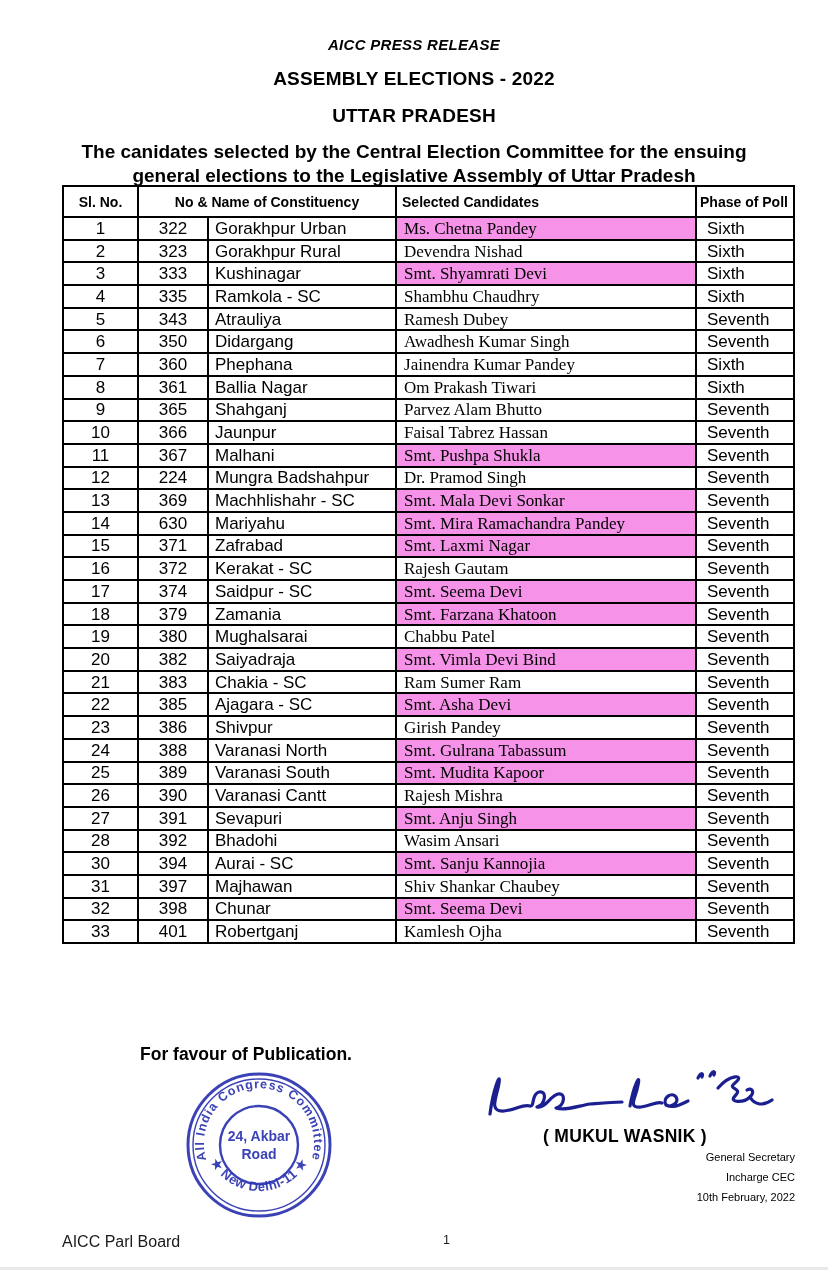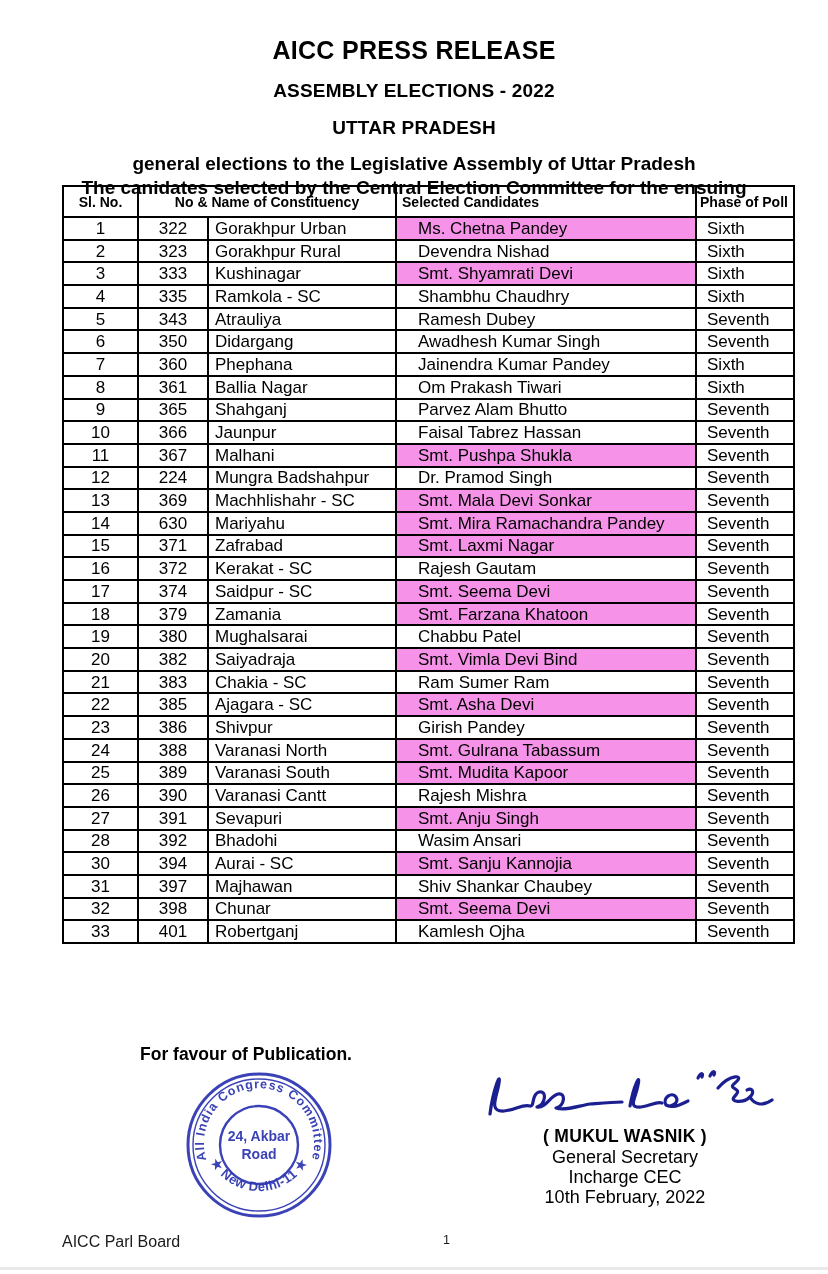--- a/index.html
+++ b/index.html
@@ -4,70 +4,70 @@
 <style>
   * { margin:0; padding:0; box-sizing:border-box; }
   html,body { background:#ffffff; }
   .page {
     position:relative; width:828px; height:1274px; background:#ffffff;
     font-family:"Liberation Sans", sans-serif; color:#000; overflow:hidden;
     margin:0 auto;
   }
   
   .doc-header { position:absolute; top:36px; left:0; width:828px; text-align:center; }
-  .title-italic { font-size:25px; font-weight:bold; letter-spacing:.3px; }
+  .title-italic { font-size:15px; font-weight:bold; font-style:italic; letter-spacing:.3px; }
   .title-line { font-size:19px; font-weight:bold; margin-top:15px; letter-spacing:.2px; }
   .subtitle { margin-top:13px; font-weight:bold; font-size:19px; line-height:24px; }
   
   table.candidates {
     position:absolute; left:62px; top:185px; width:731px;
     border-collapse:collapse; table-layout:fixed; border:2px solid #000;
   }
   table.candidates th, table.candidates td {
     border:2px solid #000; overflow:hidden; white-space:nowrap;
   }
   table.candidates thead th { height:31px; font-size:14px; font-weight:bold; }
   th.h-sl { text-align:center; }
   th.h-const { text-align:center; }
   th.h-cand { text-align:left; padding-left:5px; }
   th.h-phase { text-align:left; padding-left:3px; }
   table.candidates tbody td { height:22.7px; font-size:17px; line-height:1; }
   td.c-sl { text-align:center; font-size:14px; }
   td.c-no { text-align:center; }
   td.c-name { text-align:left; padding-left:6px;border-radius:8px; }
-  td.c-cand { text-align:left; padding-left:21px; }
+  td.c-cand { text-align:left; padding-left:7px;font-family:Liberation Serif, serif; }
   td.c-cand.hl { background:var(--pink,#F693E9); }
   td.c-phase { text-align:left; padding-left:10px; font-size:13.5px; }
   .col-sl{width:75px;} .col-no{width:70px;} .col-name{width:188px;}
   .col-cand{width:300px;} .col-phase{width:98px;}
   
   .pub-note { position:absolute; left:140px; top:1044px; font-size:17.5px; font-weight:bold; }
   .stamp { position:absolute; left:184px; top:1070px; width:150px; height:150px; }
   .signature { position:absolute; left:478px; top:1056px; width:312px; height:70px; }
   .sign-block { position:absolute; left:455px; top:1126px; width:340px; text-align:center; }
   .sign-name { font-size:17.5px; font-weight:bold; letter-spacing:.3px; }
-  .sign-line { font-size:18px; line-height:20px; }
+  .sign-line { font-size:11px; line-height:20px;text-align:right; }
   .sign-block .sign-line:first-of-type { margin-top:2px; }
   
   .pf-left { position:absolute; left:62px; top:1233px; font-size:16px; color:#1a1a1a; }
   .pf-num  { position:absolute; left:443px; top:1233px; font-size:12.5px; color:#1a1a1a; }
   .bottom-edge { position:absolute; left:0; top:1267px; width:828px; height:3px; background:#e9e9e9; }
 </style>
 </head>
 <body>
 
 <div class="page">
 
   <div class="doc-header">
     <div class="title-italic">AICC PRESS RELEASE</div>
     <div class="title-line">ASSEMBLY ELECTIONS - 2022</div>
     <div class="title-line">UTTAR PRADESH</div>
     <div class="subtitle">
+      <div>The canidates selected by the Central Election Committee for the ensuing</div>
       <div>general elections to the Legislative Assembly of Uttar Pradesh</div>
-      <div>The canidates selected by the Central Election Committee for the ensuing</div>
     </div>
   </div>
 
   <table class="candidates">
     <colgroup>
       <col class="col-sl">
         <col class="col-no">
         <col class="col-name">
         <col class="col-cand">
         <col class="col-phase">

